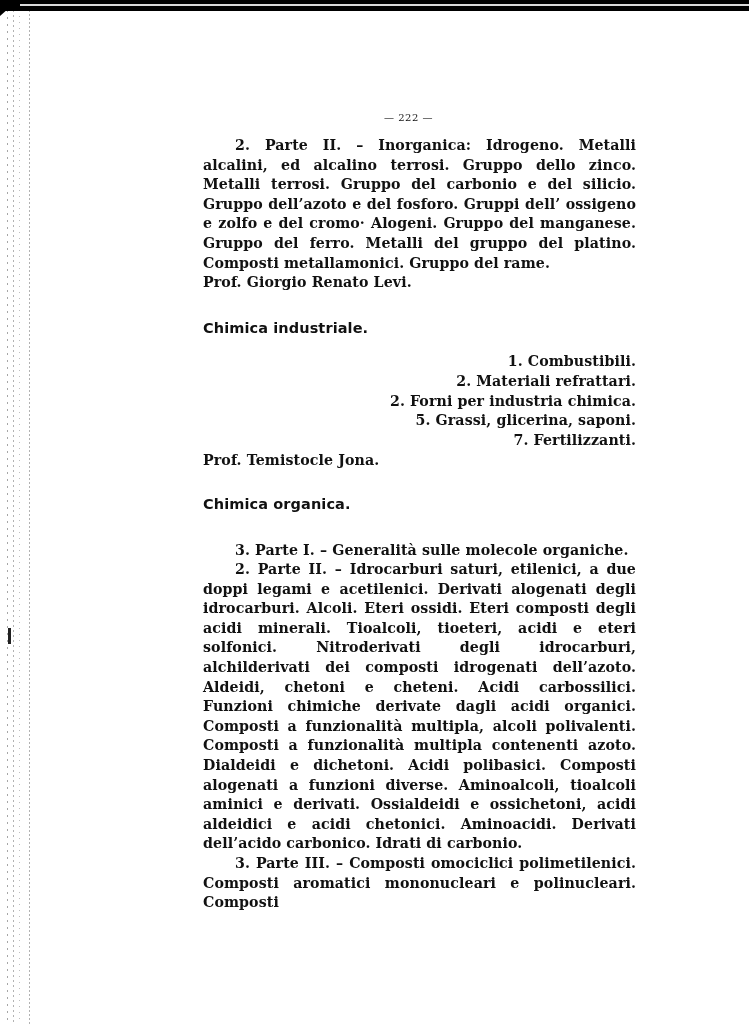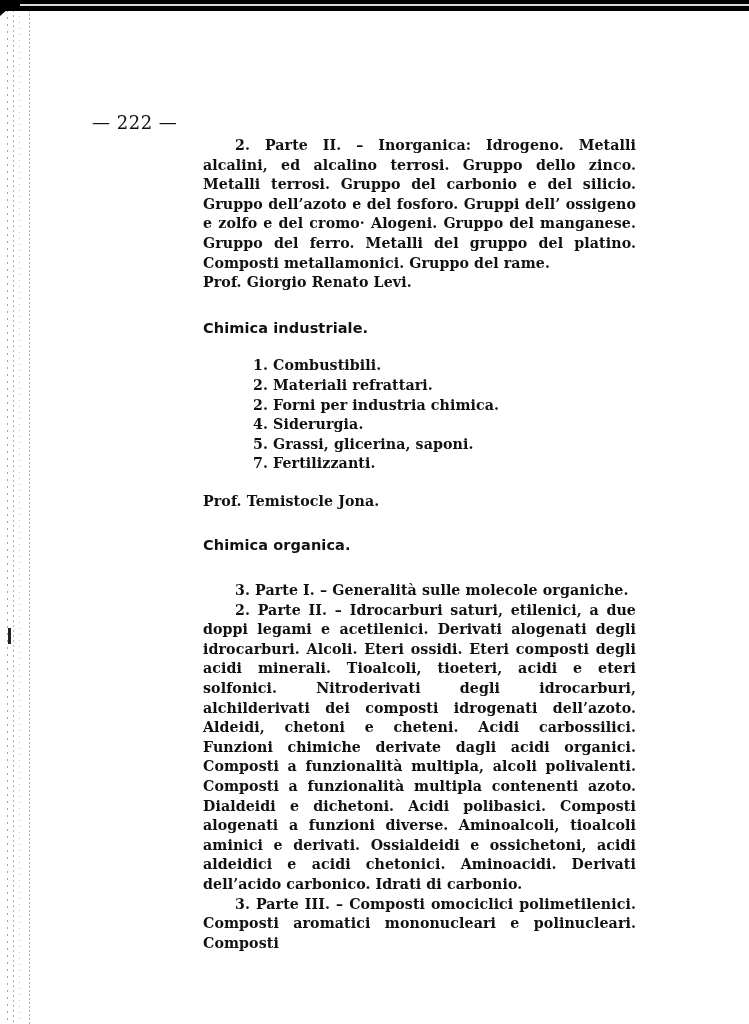--- a/index.html
+++ b/index.html
@@ -52,23 +52,24 @@
     position: absolute;
     left: 8px; top: 628px;
     width: 3px; height: 16px;
     background: #222;
   }
   .page-number {
     position: absolute;
     top: 112px;
     left: 0;
     width: 100%;
-    padding-left: 92px;
+    padding-left: 68px;
     box-sizing: border-box;
-    font-size: 18px;
+    text-align: center;
+    font-size: 10px;
     letter-spacing: 0.5px;
   }
   .content {
     position: absolute;
     left: 203px;
     top: 136px;
     width: 433px;
     font-size: 14.2px;
     line-height: 19.6px;
     font-weight: bold;
@@ -85,23 +86,24 @@
     padding-right: 30px;
     margin: 1px 0 0 0;
   }
   .section-heading {
     font-family: "DejaVu Sans", "Liberation Sans", sans-serif;
     font-weight: bold;
     font-size: 14.5px;
     margin: 0;
   }
   .list {
-    margin: 18px;
+    margin: 0;
     padding: 0 0 0 32px;
     list-style: none;
+    text-align: right;
   }
   .list li { margin: 0; }
   .sig-1 { margin-top: 0px; padding-right: 32px; }
   .sec-1 { margin-top: 26px; margin-bottom: 14px; }
   .sig-2 { padding-right: 34px; }
   .sec-2 { margin-top: 24px; margin-bottom: 26px; }
 </style>
 </head>
 <body>
 
@@ -117,21 +119,20 @@
 <div class="content">
 
   <p class="para">2. Parte II. – Inorganica: Idrogeno. Metalli alcalini, ed alcalino terrosi. Gruppo dello zinco. Metalli terrosi. Gruppo del carbonio e del silicio. Gruppo dell’azoto e del fosforo. Gruppi dell’ ossigeno e zolfo e del cromo· Alogeni. Gruppo del manganese. Gruppo del ferro. Metalli del gruppo del platino. Composti metallamonici. Gruppo del rame.</p>
   <p class="signature sig-1">Prof. Giorgio Renato Levi.</p>
 
   <h2 class="section-heading sec-1">Chimica industriale.</h2>
   <ul class="list">
     <li>1. Combustibili.</li>
     <li>2. Materiali refrattari.</li>
     <li>2. Forni per industria chimica.</li>
-    <li>4. Siderurgia.</li>
     <li>5. Grassi, glicerina, saponi.</li>
     <li>7. Fertilizzanti.</li>
   </ul>
   <p class="signature sig-2">Prof. Temistocle Jona.</p>
 
   <h2 class="section-heading sec-2">Chimica organica.</h2>
   <p class="para">3. Parte I. – Generalità sulle molecole organiche.</p>
   <p class="para">2. Parte II. – Idrocarburi saturi, etilenici, a due doppi legami e acetilenici. Derivati alogenati degli idrocarburi. Alcoli. Eteri ossidi. Eteri composti degli acidi minerali. Tioalcoli, tioeteri, acidi e eteri solfonici. Nitroderivati degli idrocarburi, alchilderivati dei composti idrogenati dell’azoto. Aldeidi, chetoni e cheteni. Acidi carbossilici. Funzioni chimiche derivate dagli acidi organici. Composti a funzionalità multipla, alcoli polivalenti. Composti a funzionalità multipla contenenti azoto. Dialdeidi e dichetoni. Acidi polibasici. Composti alogenati a funzioni diverse. Aminoalcoli, tioalcoli aminici e derivati. Ossialdeidi e ossichetoni, acidi aldeidici e acidi chetonici. Aminoacidi. Derivati dell’acido carbonico. Idrati di carbonio.</p>
   <p class="para">3. Parte III. – Composti omociclici polimetilenici. Composti aromatici mononucleari e polinucleari. Composti</p>
 

